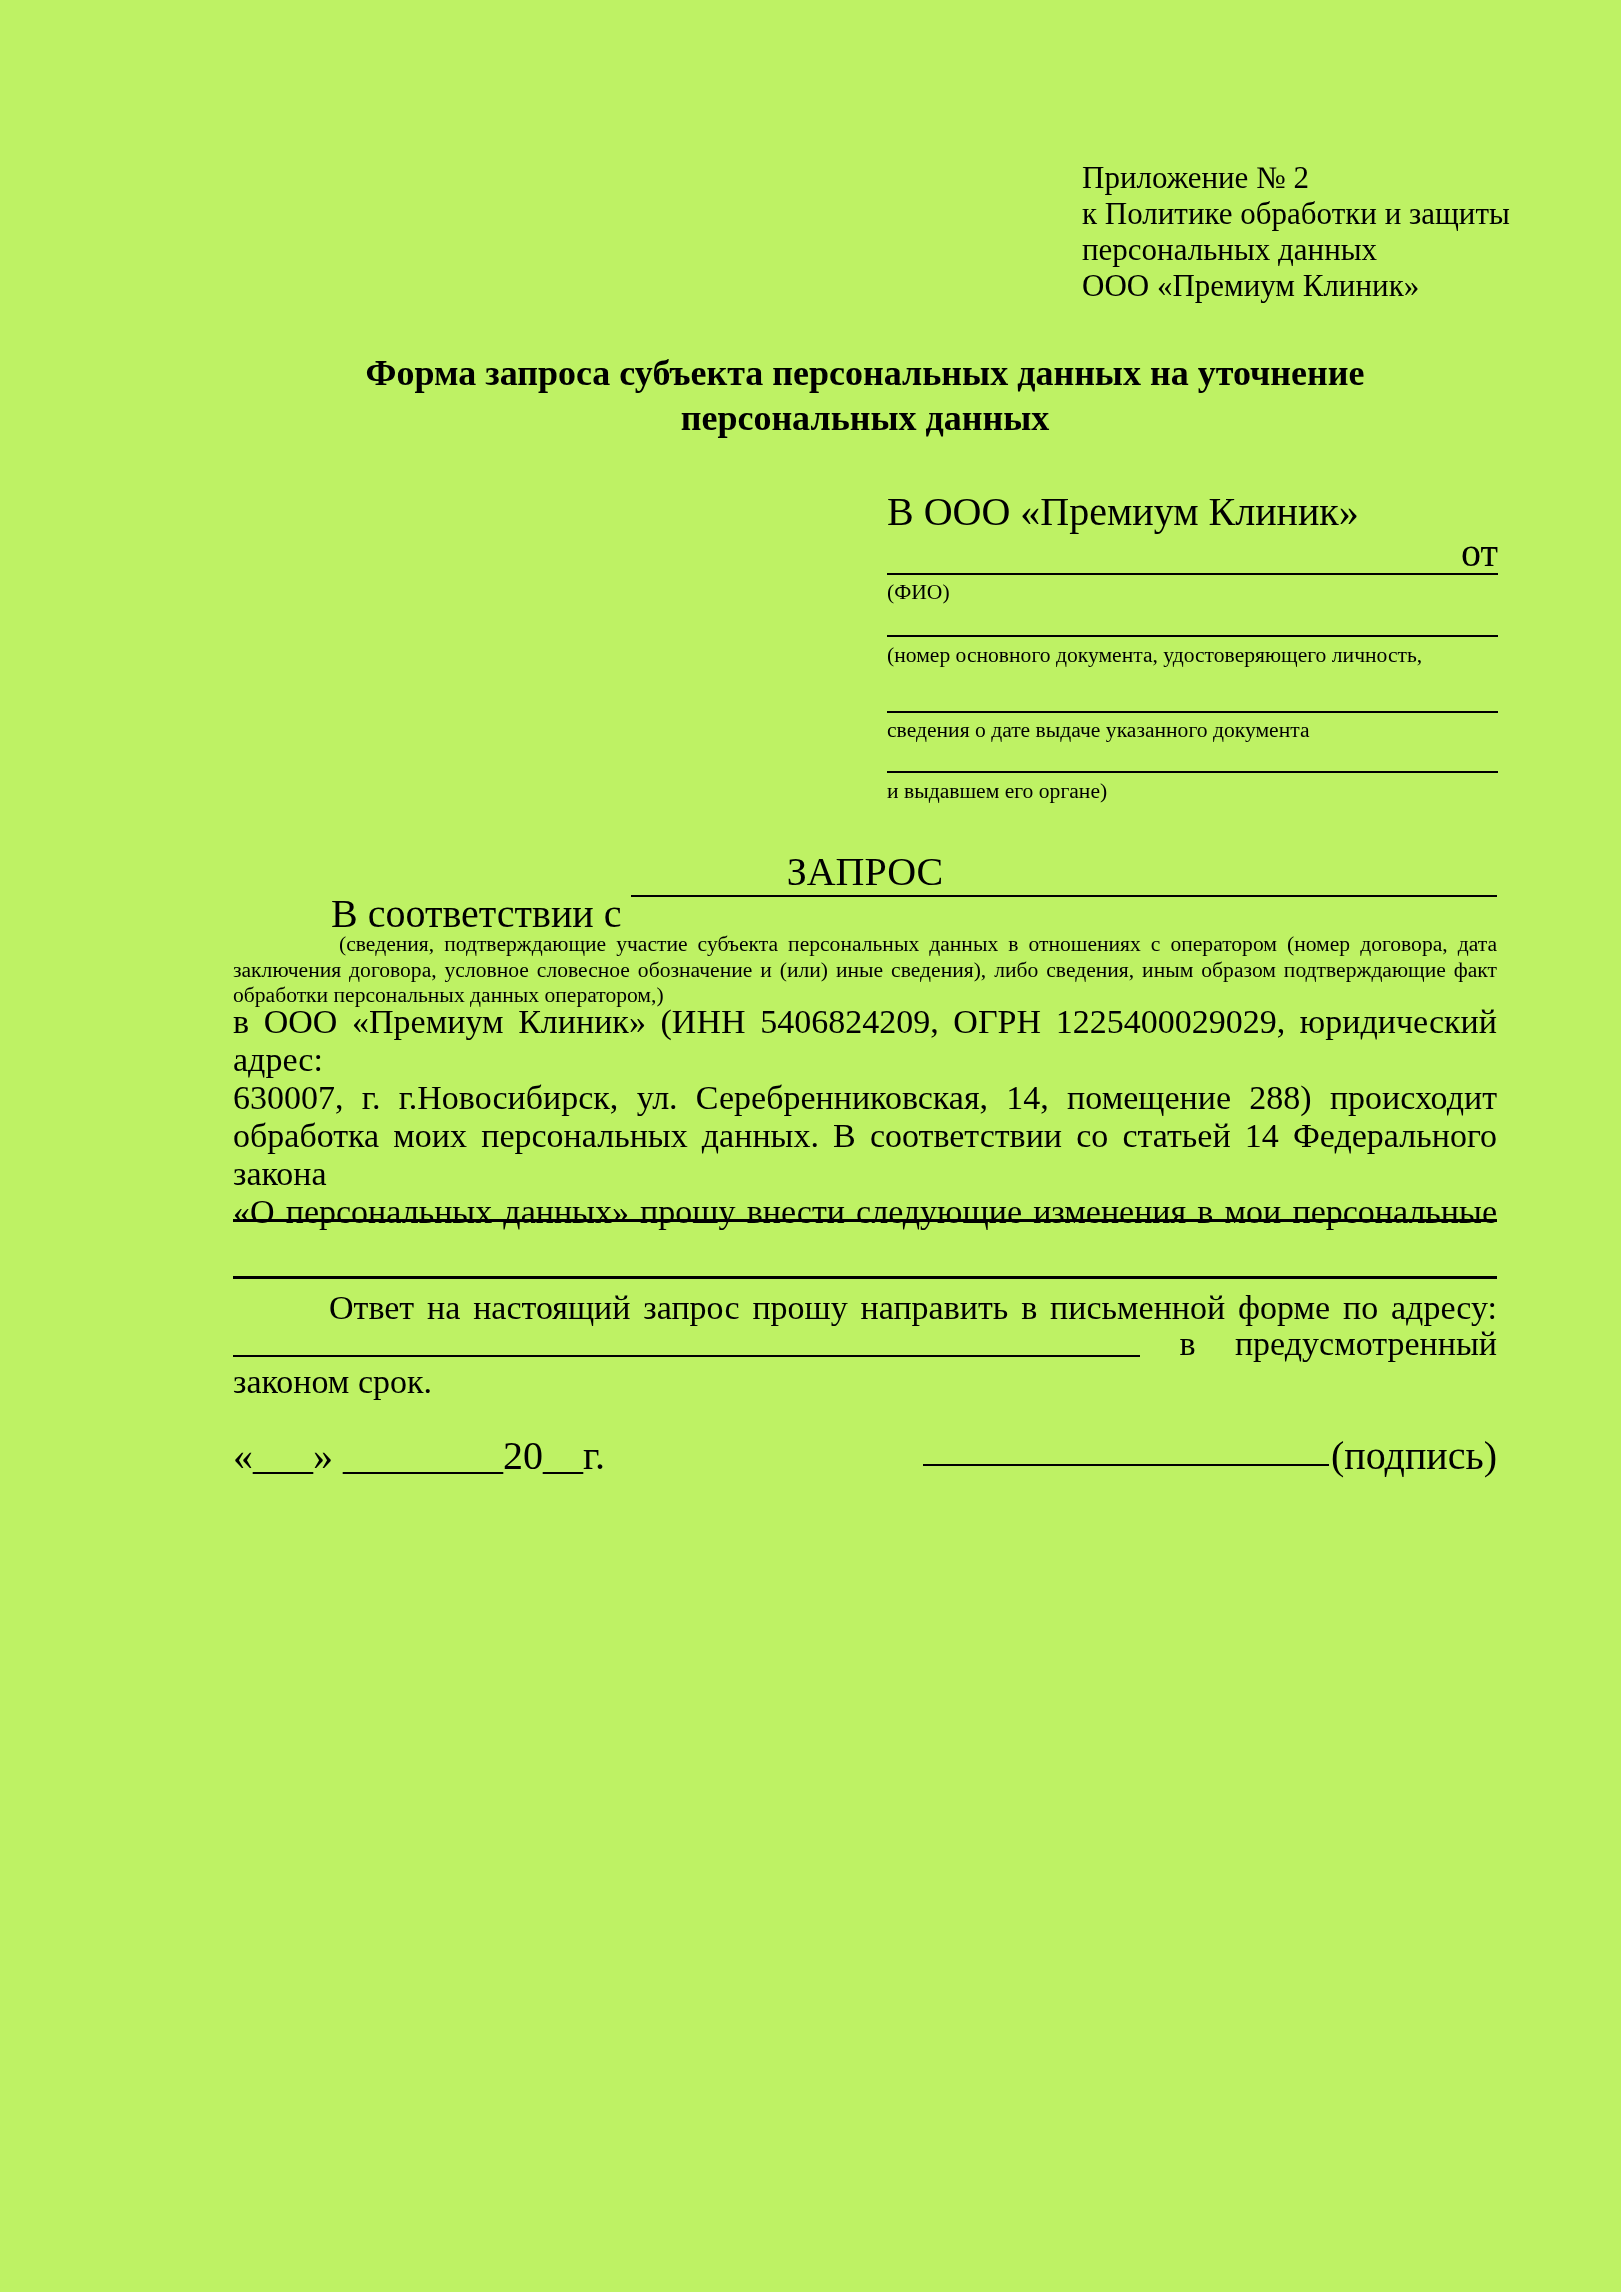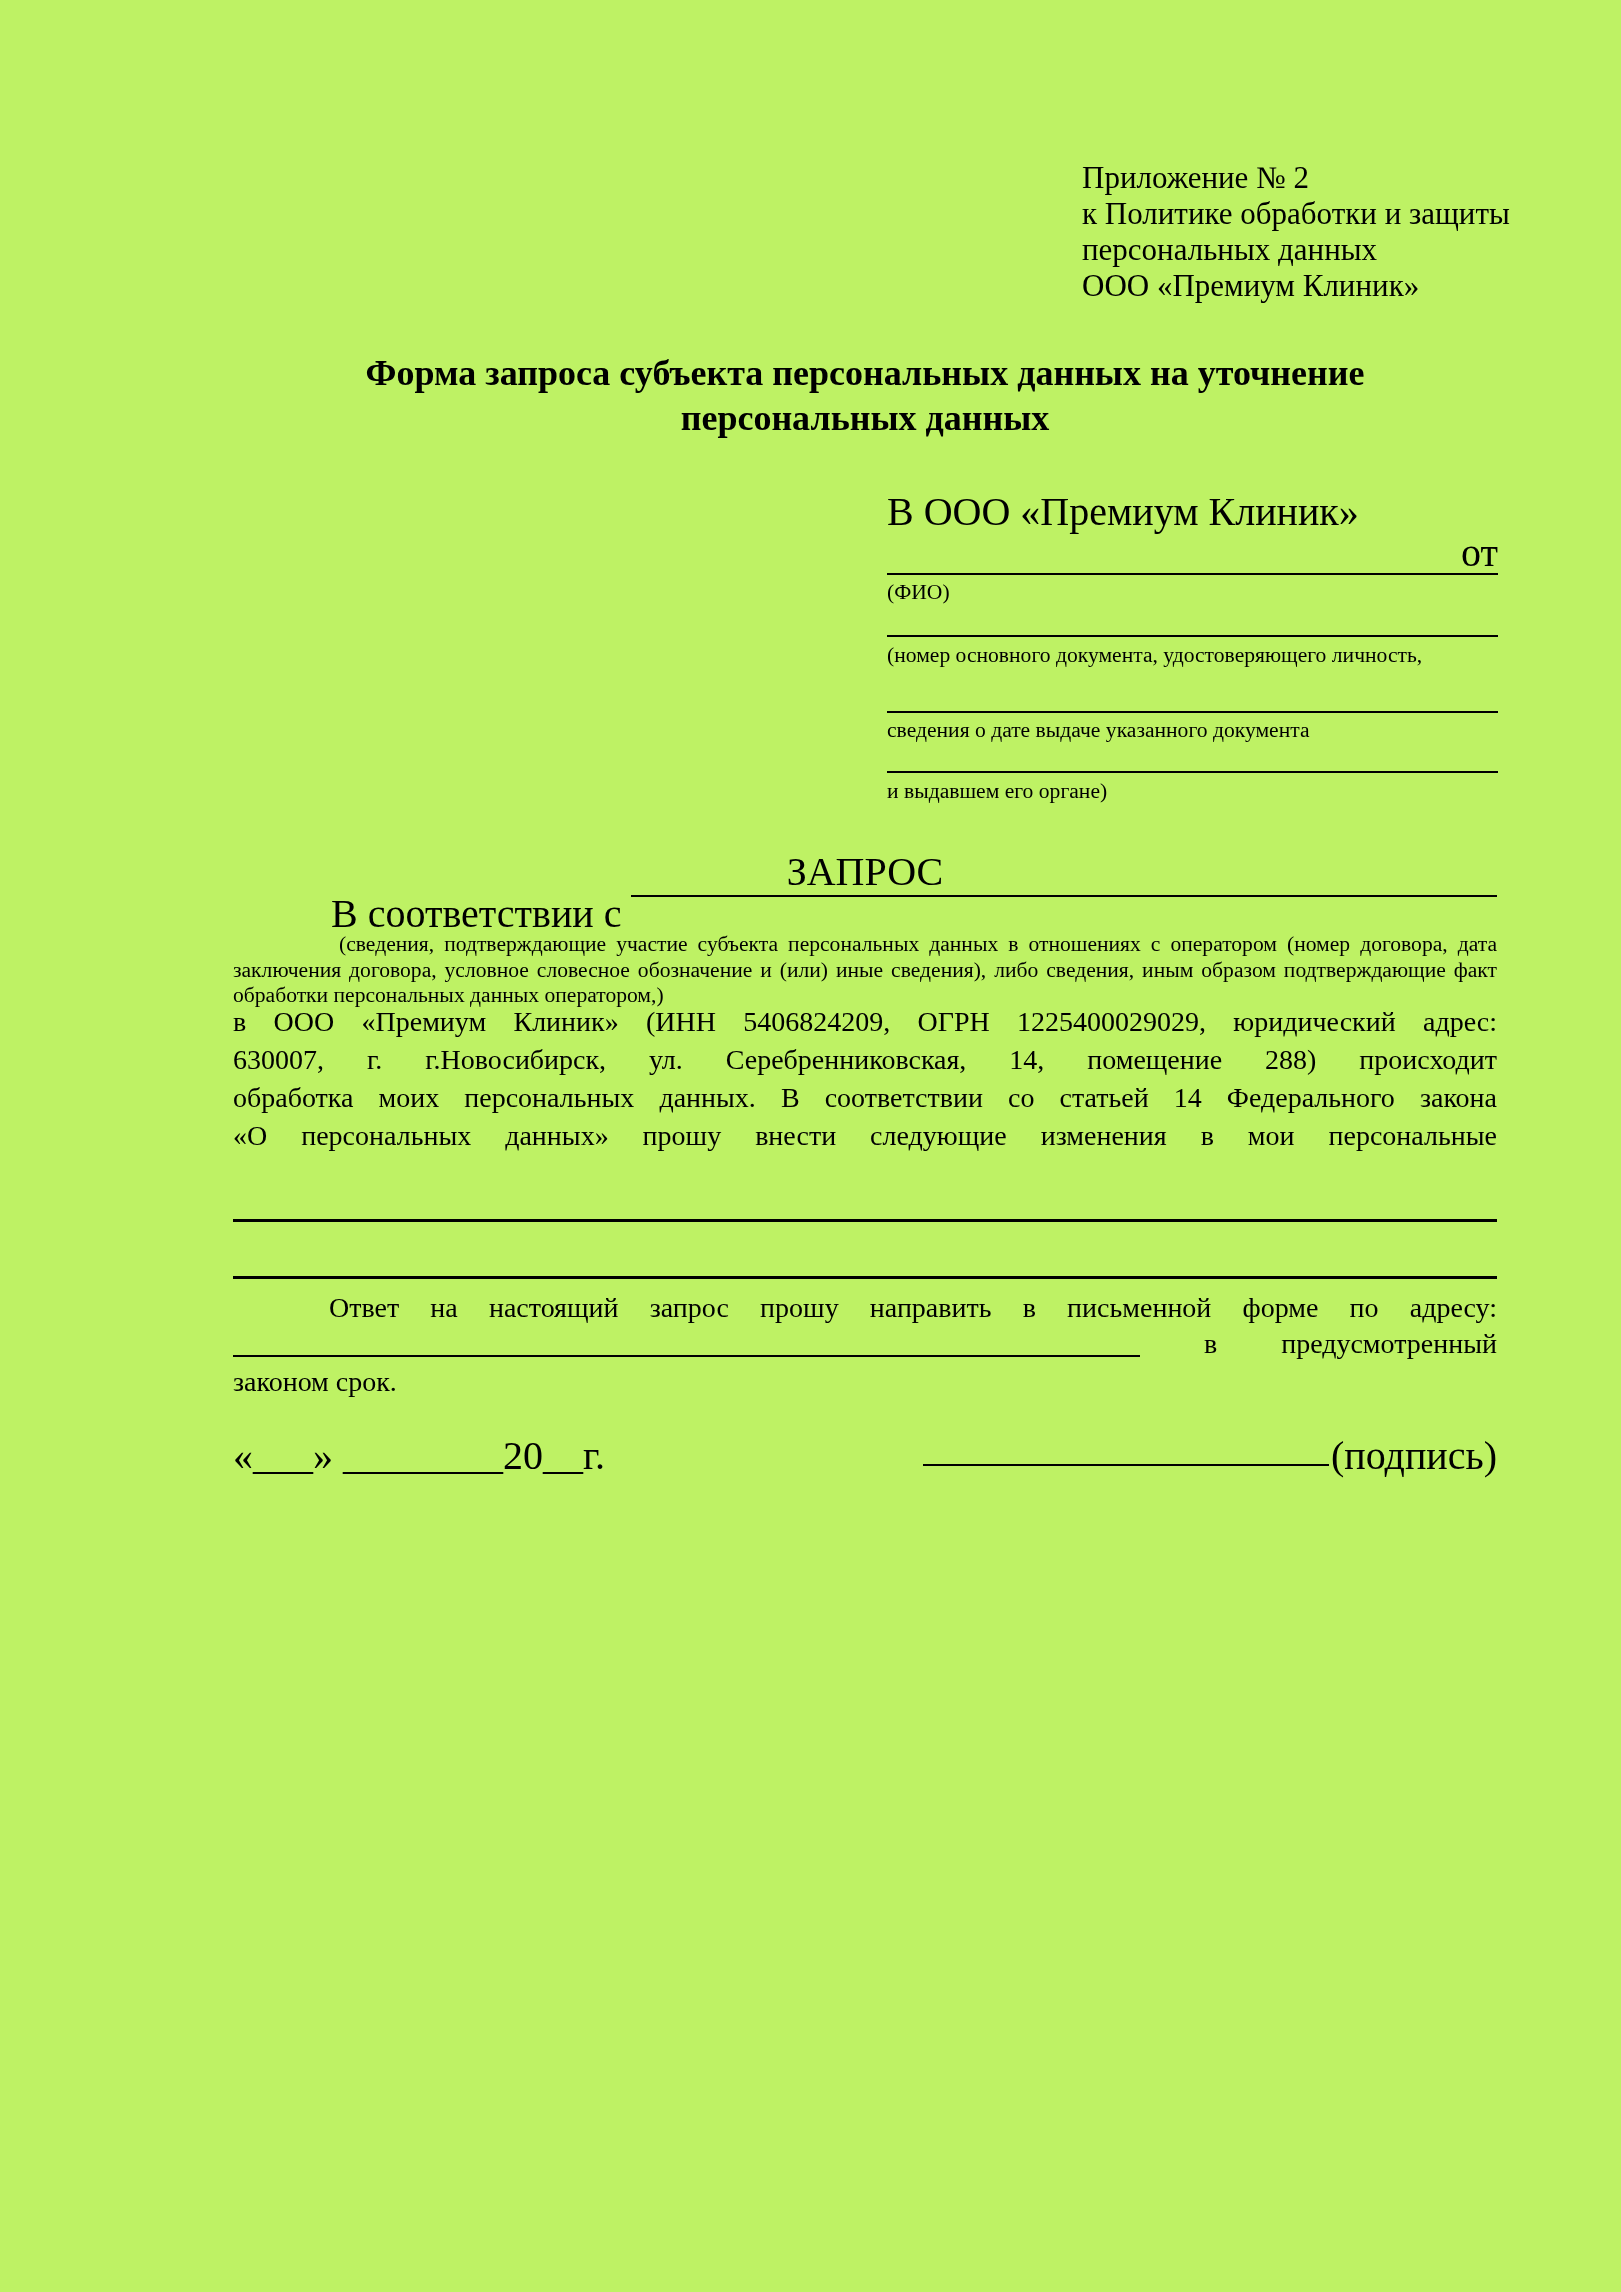--- a/index.html
+++ b/index.html
@@ -6,21 +6,21 @@
   .page{
     position:relative;
     width:1621px;height:2293px;
     background:#bef264;
     margin:0 auto;
     font-family:"Liberation Serif","DejaVu Serif",serif;
     color:#000;
     overflow:hidden;
   }
   .abs{position:absolute;}
-  .fs-body{font-size:28px;line-height:38px;}
+  .fs-body{font-size:34px;line-height:38px;}
   .fs-big{font-size:40px;line-height:38px;}
   .fs-small{font-size:21.6px;line-height:25.5px;}
   .center{text-align:center;}
   .just{text-align:justify;text-align-last:justify;}
   .bold{font-weight:bold;}
   .rule{border-top:2.9px solid #000;height:0;}
   .rule-thick{border-top:3.9px solid #000;height:0;}
   
   .annex{left:1082px;top:160px;width:451px;font-size:31px;line-height:36px;}
   

